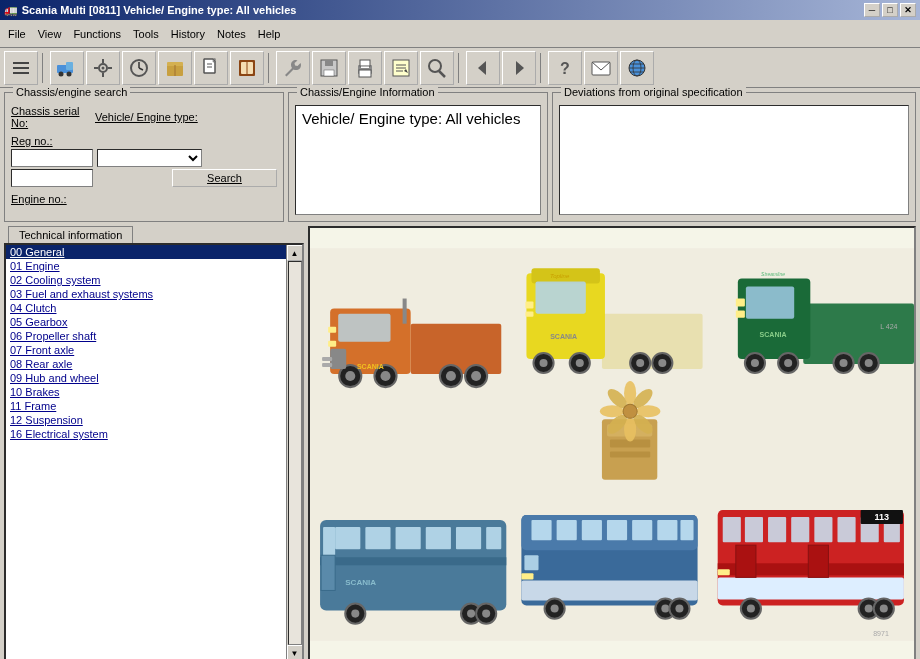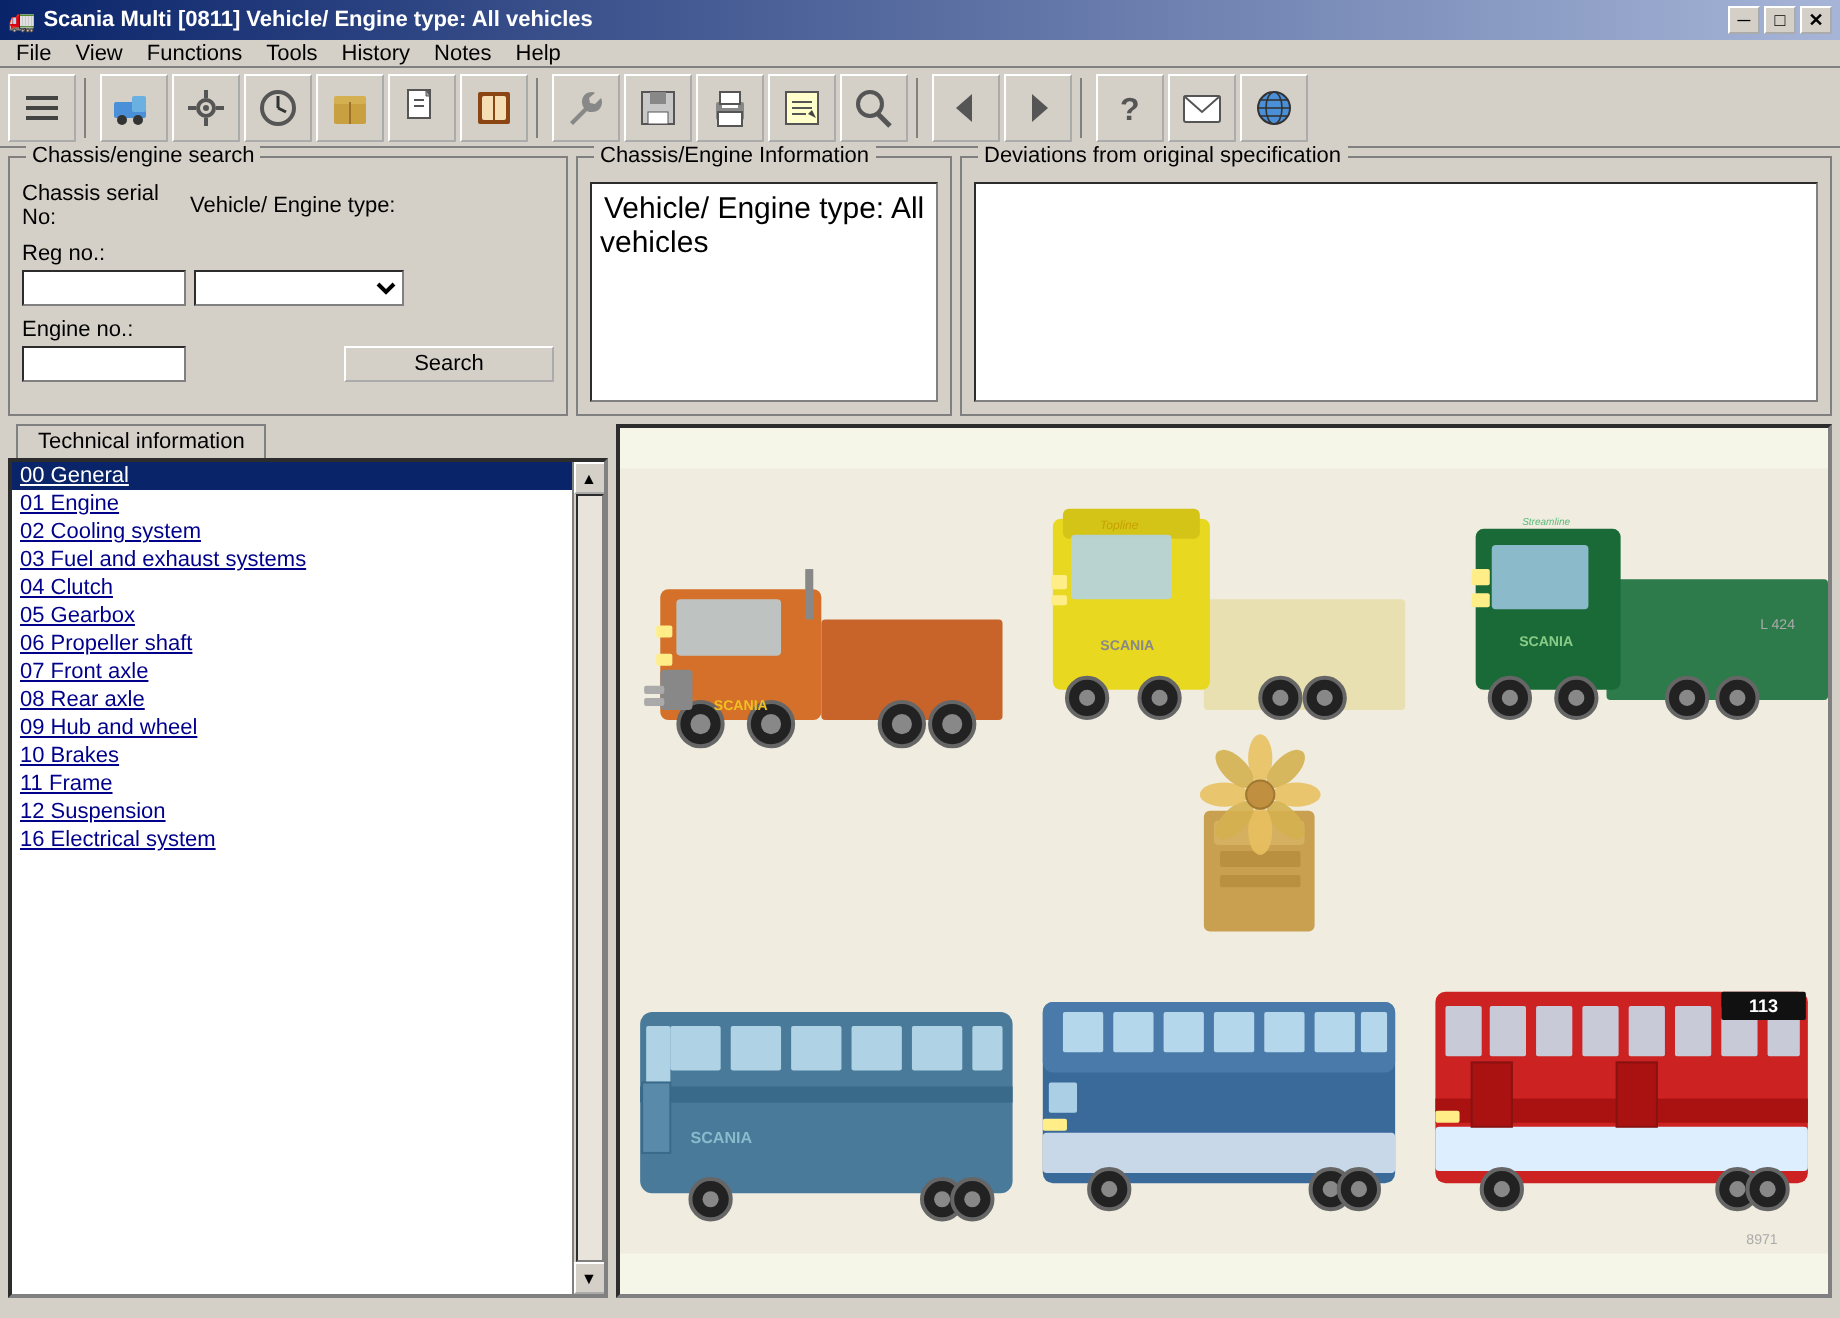--- a/index.html
+++ b/index.html
@@ -25,21 +25,21 @@
       border: 1px outset #fff;
       font-size: 9px;
       display: flex; align-items: center; justify-content: center;
       cursor: pointer;
       color: #000;
     }
 
     
     .menu-bar {
       background: #d4d0c8;
-      height: 14px;
+      height: 28px;
       display: flex;
       align-items: center;
       border-bottom: 1px solid #808080;
       padding: 0 2px;
     }
     .menu-item {
       padding: 2px 6px;
       font-size: 11px;
       cursor: pointer;
       color: #000;
@@ -90,21 +90,21 @@
     .panel-legend {
       position: absolute;
       top: -7px;
       left: 8px;
       background: #d4d0c8;
       padding: 0 3px;
       font-size: 11px;
     }
 
     .chassis-search { width: 280px; }
-    .chassis-info { width: 188px; }
+    .chassis-info { width: 260px; }
     .deviations { flex: 1; }
     .field-input {
       border: 1px inset #808080;
       background: white;
       height: 18px;
       font-size: 11px;
       padding: 1px 2px;
     }
     .field-input-medium { width: 90px; }
     .field-select {
@@ -204,21 +204,21 @@
       cursor: pointer;
     }
     .scroll-track {
       flex: 1;
       width: 14px;
       background: #e8e4dc;
       border: 1px inset #808080;
     }
 
     .chassis-fields { display: flex; flex-direction: column; gap: 2px; padding-top: 8px; }
-    .chassis-row { display: flex; align-items: center; gap: 4px; }
+    .chassis-row { display: flex; align-items: center; gap: 4px; text-decoration: underline; }
     .chassis-label-col { width: 80px; font-size: 11px; }
 
     
     .vehicles-svg { width: 100%; height: 100%; }
   </style>
 </head>
 <body>
 
 <div class="title-bar">
   <div class="title-bar-left">
@@ -382,26 +382,26 @@
         </div>
         <div class="chassis-row" style="margin-top:4px;">
           <span class="chassis-label-col">Reg no.:</span>
         </div>
         <div class="chassis-row">
           <input type="text" class="field-input" value="" style="width: 82px;">
           <select class="field-select" style="width:105px;">
             <option></option>
           </select>
         </div>
-        <div class="chassis-row" style="margin-top:4px;">
-          <span class="chassis-label-col">Engine no.:</span>
-        </div>
         <div class="chassis-row">
           <input type="text" class="field-input" value="" style="width: 82px;">
           <button class="search-btn" style="margin-top:0;width:105px;">Search</button>
+        </div>
+        <div class="chassis-row" style="margin-top:4px;">
+          <span class="chassis-label-col">Engine no.:</span>
         </div>
       </div>
     </div>
 
     <div class="panel-group chassis-info">
       <span class="panel-legend">Chassis/Engine Information</span>
       <div style="margin-top:8px; border:1px inset #808080; background:white; height:110px; padding:4px;">
         <span class="info-text">Vehicle/ Engine type: All vehicles</span>
       </div>
     </div>

